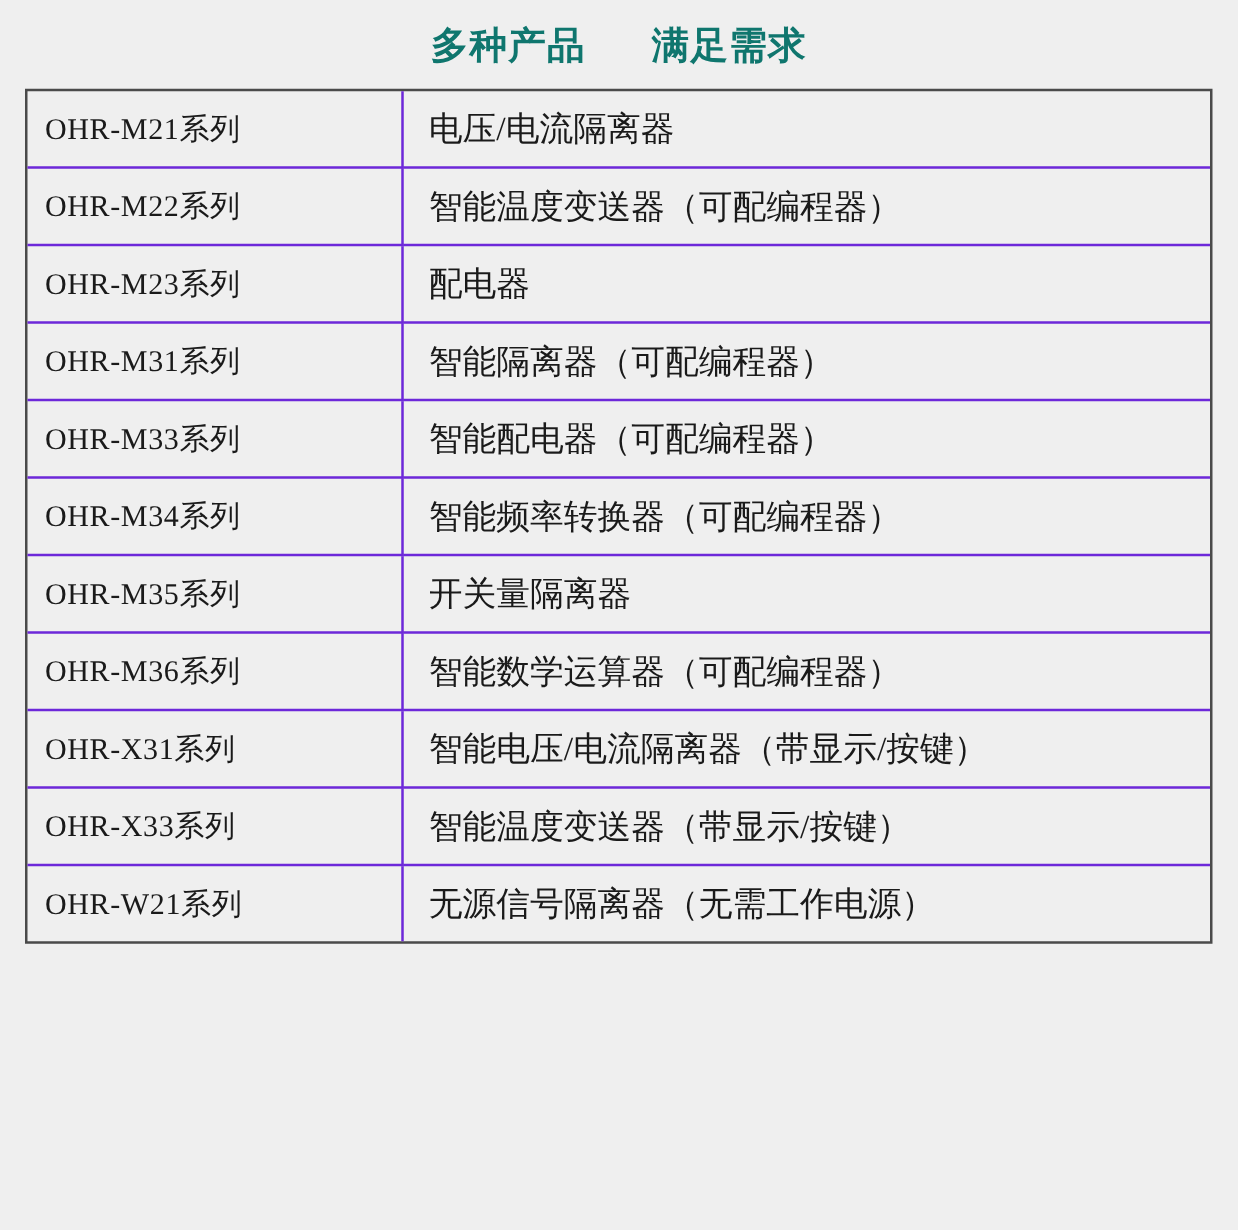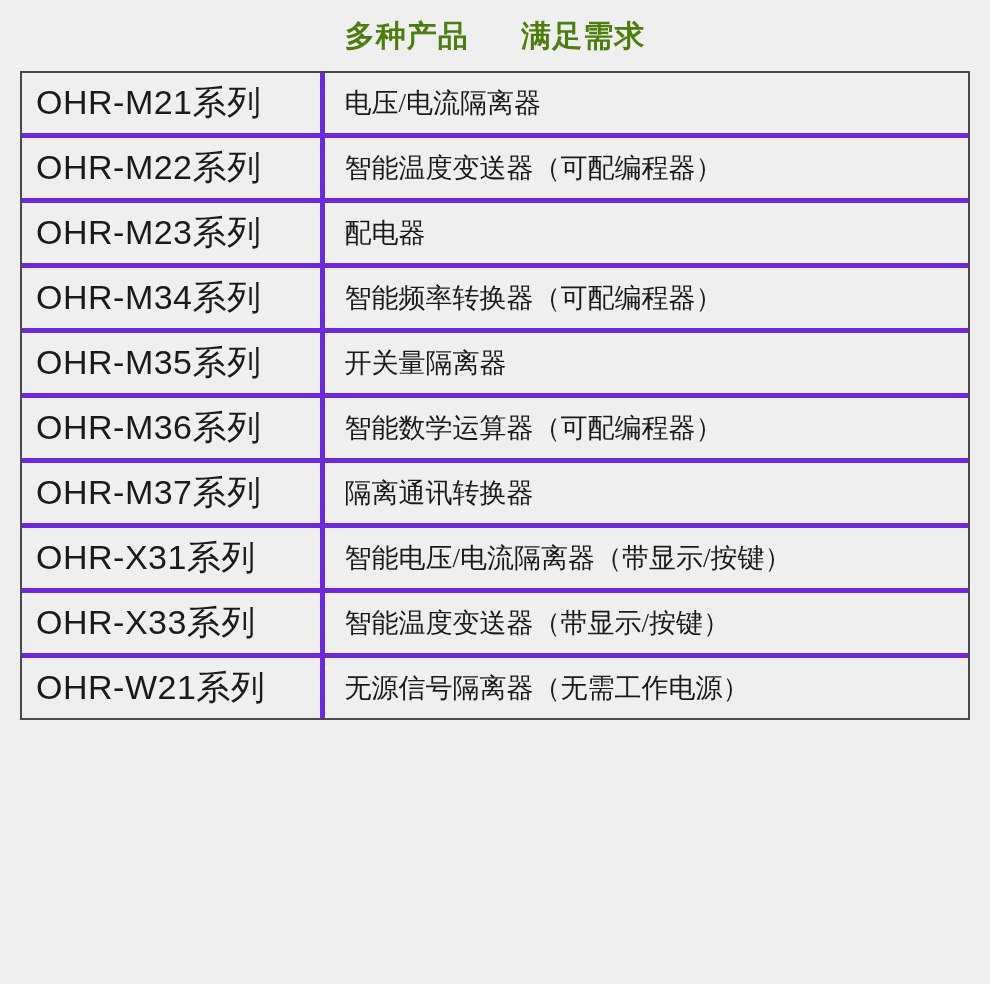--- a/index.html
+++ b/index.html
@@ -21,50 +21,50 @@
     box-sizing: border-box;
   }
   .title {
     text-align: center;
     font-family: "Liberation Sans", sans-serif;
     font-weight: bold;
     font-size: 30px;
     letter-spacing: 1px;
     padding-top: 16px;
     padding-bottom: 14px;
-    color: #4d7c0f;
+    color: #0f766e;
   }
   .title .gap {
     display: inline-block;
     width: 34px;
   }
   .table-wrap {
     margin: 0 20px;
     border: 2px solid #4a4a4a;
     background: #efefef;
     box-sizing: border-box;
   }
   table {
     width: 100%;
     border-collapse: collapse;
     table-layout: fixed;
   }
   col.c1 { width: 300px; }
   col.c2 { width: auto; }
   td {
-    border: 5px solid #6d28d9;
+    border: 2px solid #6d28d9;
     height: 60px;
     padding: 0 14px;
     font-size: 27px;
     white-space: nowrap;
     overflow: hidden;
   }
   td.model {
-    font-family: Liberation Sans, sans-serif;
-    font-size: 34px;
+    font-family: Liberation Serif, serif;
+    font-size: 24px;
     letter-spacing: 0.5px;
   }
   td.desc {
     font-family: "Liberation Serif", serif;
     font-size: 27px;
     padding-left: 20px;
   }
   tr:first-child td { border-top: none; }
   tr:last-child td { border-bottom: none; }
   td:first-child { border-left: none; }
@@ -94,34 +94,38 @@
           </tr>
           <tr>
             <td class="model">OHR-M22系列</td>
             <td class="desc">智能温度变送器（可配编程器）</td>
           </tr>
           <tr>
             <td class="model">OHR-M23系列</td>
             <td class="desc">配电器</td>
           </tr>
           <tr>
+            <td class="model">OHR-M31系列</td>
+            <td class="desc">智能隔离器（可配编程器）</td>
+          </tr>
+          <tr>
+            <td class="model">OHR-M33系列</td>
+            <td class="desc">智能配电器（可配编程器）</td>
+          </tr>
+          <tr>
             <td class="model">OHR-M34系列</td>
             <td class="desc">智能频率转换器（可配编程器）</td>
           </tr>
           <tr>
             <td class="model">OHR-M35系列</td>
             <td class="desc">开关量隔离器</td>
           </tr>
           <tr>
             <td class="model">OHR-M36系列</td>
             <td class="desc">智能数学运算器（可配编程器）</td>
-          </tr>
-          <tr>
-            <td class="model">OHR-M37系列</td>
-            <td class="desc">隔离通讯转换器</td>
           </tr>
           <tr>
             <td class="model">OHR-X31系列</td>
             <td class="desc">智能电压/电流隔离器（带显示/按键）</td>
           </tr>
           <tr>
             <td class="model">OHR-X33系列</td>
             <td class="desc">智能温度变送器（带显示/按键）</td>
           </tr>
           <tr>

